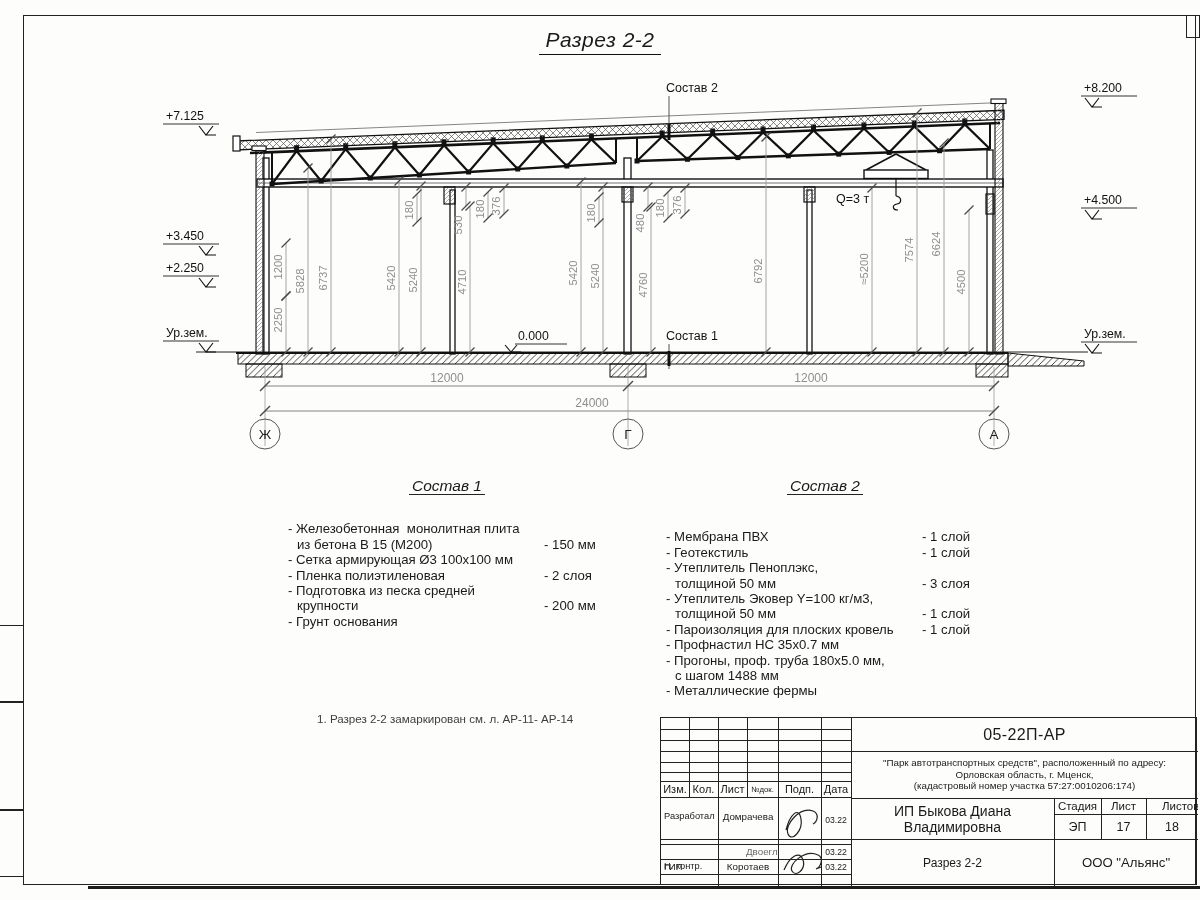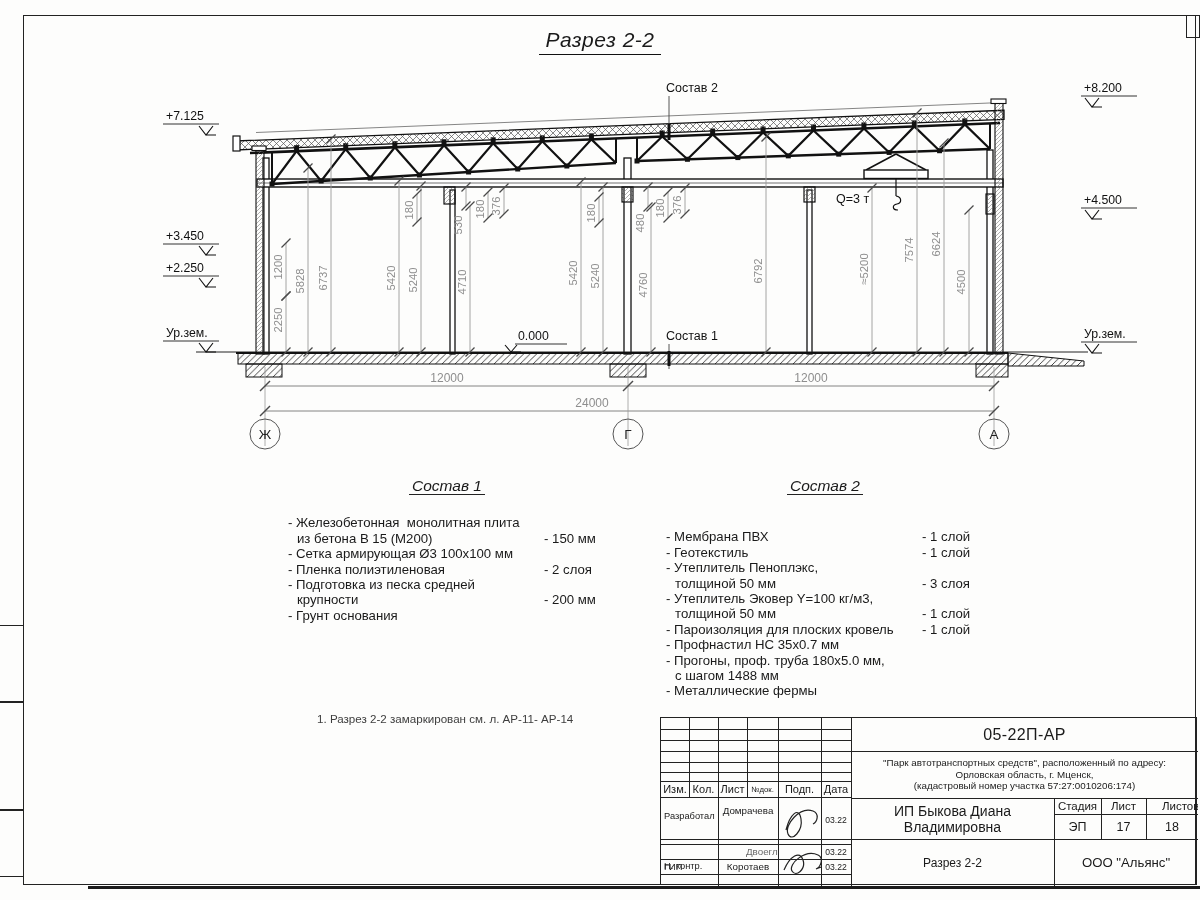--- a/index.html
+++ b/index.html
@@ -19,21 +19,21 @@
     border-bottom:1.6px solid #111; padding:0 6px 2px; }
 
   #dwg { position:absolute; left:0; top:0; }
 
   .sostav { position:absolute; width:318px; font-size:13.2px; line-height:15.4px; }
   .sostav .st-wrap { text-align:center; }
   .sostav .st { display:inline-block; font-style:italic; font-size:15.5px;
     border-bottom:1.3px solid #222; padding:0 3px 1px; }
   .s1 { left:288px; top:478px; }
   .s2 { left:666px; top:478px; }
-  .s1 .rows { margin-top:20px; }
+  .s1 .rows { margin-top:26px; }
   .s2 .rows { margin-top:34px; }
   .srow { display:flex; }
   .srow .rt { flex:1; white-space:pre; }
   .srow .rt.ind { padding-left:9px; }
   .srow .rv { width:62px; white-space:nowrap; }
 
   .note { position:absolute; left:317px; top:712px; font-size:11.6px; color:#3e3e3e; }
 
   
   .tb { position:absolute; left:660px; top:717px; width:537px; height:168px; border:1.9px solid #222; }
@@ -509,21 +509,21 @@
     <div class="hl" style="left:393px; top:96px; width:144px;"></div>
 
     <div class="cell hdr" style="left:0; top:63px; width:28px; height:16px;">Изм.</div>
     <div class="cell hdr" style="left:28px; top:63px; width:29px; height:16px;">Кол.</div>
     <div class="cell hdr" style="left:57px; top:63px; width:29px; height:16px;">Лист</div>
     <div class="cell hdr small" style="left:86px; top:63px; width:31px; height:16px;">№док.</div>
     <div class="cell hdr" style="left:117px; top:63px; width:43px; height:16px;">Подп.</div>
     <div class="cell hdr" style="left:160px; top:63px; width:30px; height:16px;">Дата</div>
 
     <div class="cell role" style="left:0; top:90px; width:57px; height:16px;">Разработал</div>
-    <div class="cell nm" style="left:57px; top:84px; width:60px; height:16px;">Домрачева</div>
+    <div class="cell nm" style="left:57px; top:90px; width:60px; height:16px;">Домрачева</div>
     <div class="cell dt" style="left:160px; top:95px; width:30px; height:14px;">03.22</div>
     <div class="cell role" style="left:0; top:140px; width:57px; height:15px;">Н. контр.</div>
     <div class="cell nm dim2" style="left:57px; top:126px; width:60px; height:15px;padding-left:48px;">Двоеглазов</div>
     <div class="cell dt" style="left:160px; top:127px; width:30px; height:13px;">03.22</div>
     <div class="cell role" style="left:0; top:141px; width:57px; height:15px;">ГИП</div>
     <div class="cell nm" style="left:57px; top:141px; width:60px; height:15px;">Коротаев</div>
     <div class="cell dt" style="left:160px; top:142px; width:30px; height:13px;">03.22</div>
 
     <svg class="sig" style="left:117px; top:80px;" width="43" height="84">
       <path d="M8,32 c4,-16 13,-24 15,-11 c2,11 -9,24 -13,15 c-4,-9 12,-28 25,-23 c7,3 4,11 0,13" fill="none" stroke="#222" stroke-width="1.2"></path>

